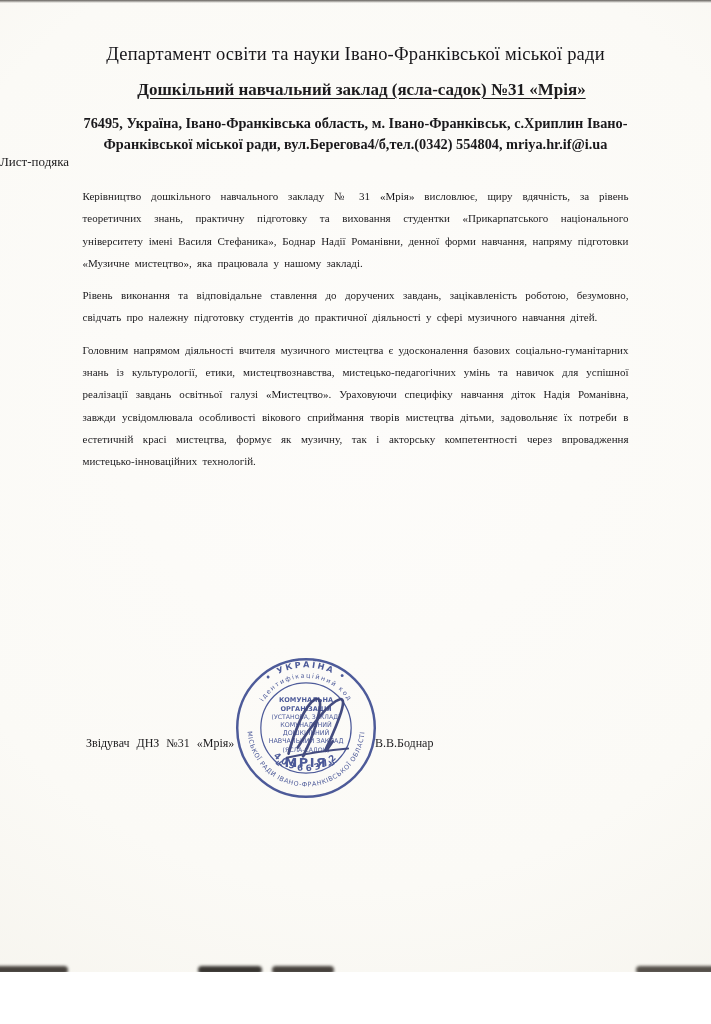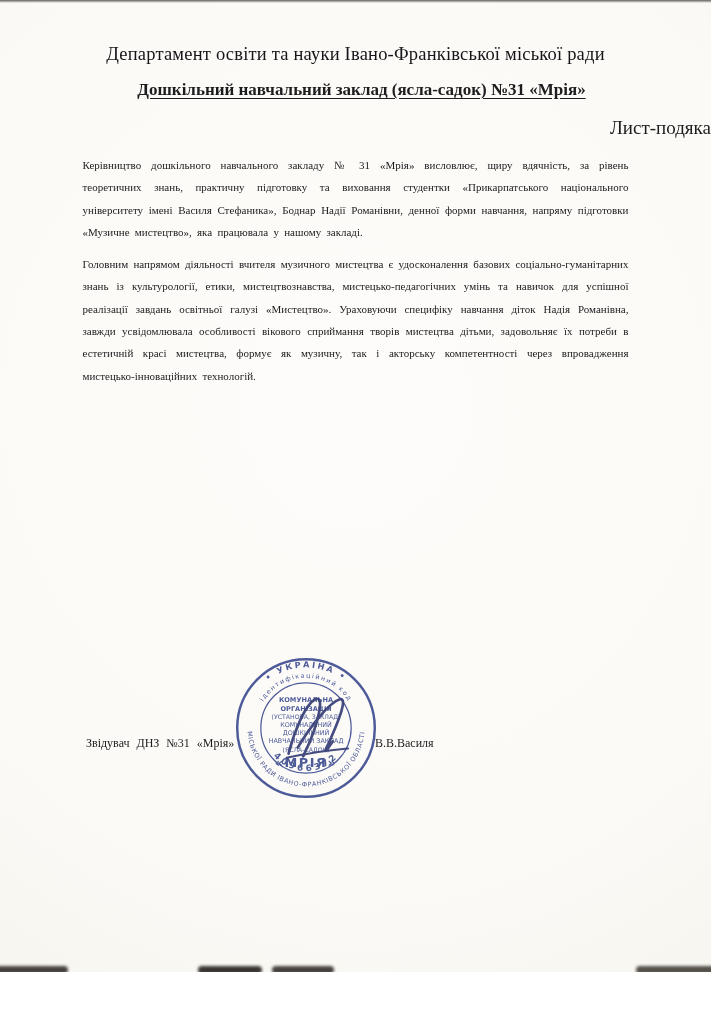--- a/index.html
+++ b/index.html
@@ -18,21 +18,21 @@
   .photo-edge-bottom span{ position:absolute; bottom:-2px; height:8px; border-radius:4px; filter:blur(1.5px); background:#47423d; }
   .blob1{ left:-12px;  width:80px; }
   .blob2{ left:198px; width:64px; background:#393632 !important; }
   .blob3{ left:272px; width:62px; }
   .blob4{ left:636px; width:90px; background:#55504a !important; }
 
   .dept   { margin:0; padding-top:44px; text-align:center; font-size:18.5px; letter-spacing:.2px; color:#161519; }
   .inst   { margin-top:15px; text-align:center; font-size:17px; font-weight:bold;padding-left:12px; }
   .inst span { text-decoration:underline; text-underline-offset:3px; }
   .addr   { margin-top:13px; text-align:center; font-size:14.3px; font-weight:bold; line-height:20.5px; color:#1a191c; }
-  .title  { margin-top:17px; text-align:right; font-size:19px; }
+  .title  { text-align:left; font-size:13px; }
   .body-block { width:546px; margin:15px auto 0 auto; }
   .para {
     font-size:11px; line-height:22.3px; text-align:justify;
     margin:0 0 10px 0; word-spacing:2.5px; color:#1c1b1e;
   }
   .sig-row { position:absolute; top:736px; left:0; width:711px; height:30px; font-size:12px; }
   .sig-pos  { position:absolute; left:86px; top:0; word-spacing:4px; }
   .sig-name { position:absolute; left:375px; top:0; }
 
   .stamp-svg{
@@ -46,31 +46,36 @@
 
 <div class="page">
   <div class="photo-edge-top"></div>
 
   <p class="dept">Департамент освіти та науки Івано-Франківської міської ради</p>
 
   <div class="inst">
     <span>Дошкільний навчальний заклад (ясла-садок) №31 «Мрія»</span>
   </div>
 
+  <div class="addr">
+    <div>76495, Україна, Івано-Франківська область, м. Івано-Франківськ, с.Хриплин Івано-</div>
+    <div>Франківської міської ради, вул.Берегова4/б,тел.(0342) 554804, mriya.hr.if@i.ua</div>
+  </div>
 
   <div class="title">Лист-подяка</div>
 
   <div class="body-block">
     <p class="para">Керівництво дошкільного навчального закладу № 31 «Мрія»  висловлює, щиру вдячність, за рівень теоретичних знань, практичну підготовку та виховання студентки «Прикарпатського національного університету імені Василя Стефаника», Боднар Надії Романівни, денної форми навчання, напряму підготовки «Музичне мистецтво», яка працювала у нашому закладі.</p>
+    <p class="para">Рівень виконання та відповідальне ставлення до доручених завдань, зацікавленість роботою, безумовно, свідчать про належну підготовку студентів до практичної діяльності у сфері  музичного навчання дітей.</p>
     <p class="para">Головним напрямом  діяльності  вчителя музичного мистецтва є удосконалення базових соціально-гуманітарних знань із культурології, етики, мистецтвознавства, мистецько-педагогічних умінь та навичок для успішної реалізації завдань освітньої галузі «Мистецтво». Ураховуючи специфіку навчання діток Надія Романівна, завжди усвідомлювала  особливості вікового сприймання творів мистецтва дітьми, задовольняє їх потреби в естетичній красі мистецтва, формує як музичну, так і акторську компетентності  через впровадження мистецько-інноваційних технологій.</p>
   </div>
 
   <div class="sig-row">
     <span class="sig-pos">Звідувач  ДНЗ №31 «Мрія»</span>
-    <span class="sig-name">В.В.Василя</span>
+    <span class="sig-name">В.В.Боднар</span>
   </div>
 
   <svg class="stamp-svg" viewBox="0 0 150 150">
     <defs>
       <path id="arcTopOuter" d="M 16,75 A 59,59 0 0 1 134,75"></path>
       <path id="arcTopInner" d="M 26,75 A 49,49 0 0 1 124,75"></path>
       <path id="arcBottom" d="M 18,75 A 57,57 0 0 0 132,75"></path>
       <path id="arcCode" d="M 40,98  A 42,42 0 0 0 110,98"></path>
     </defs>
 

